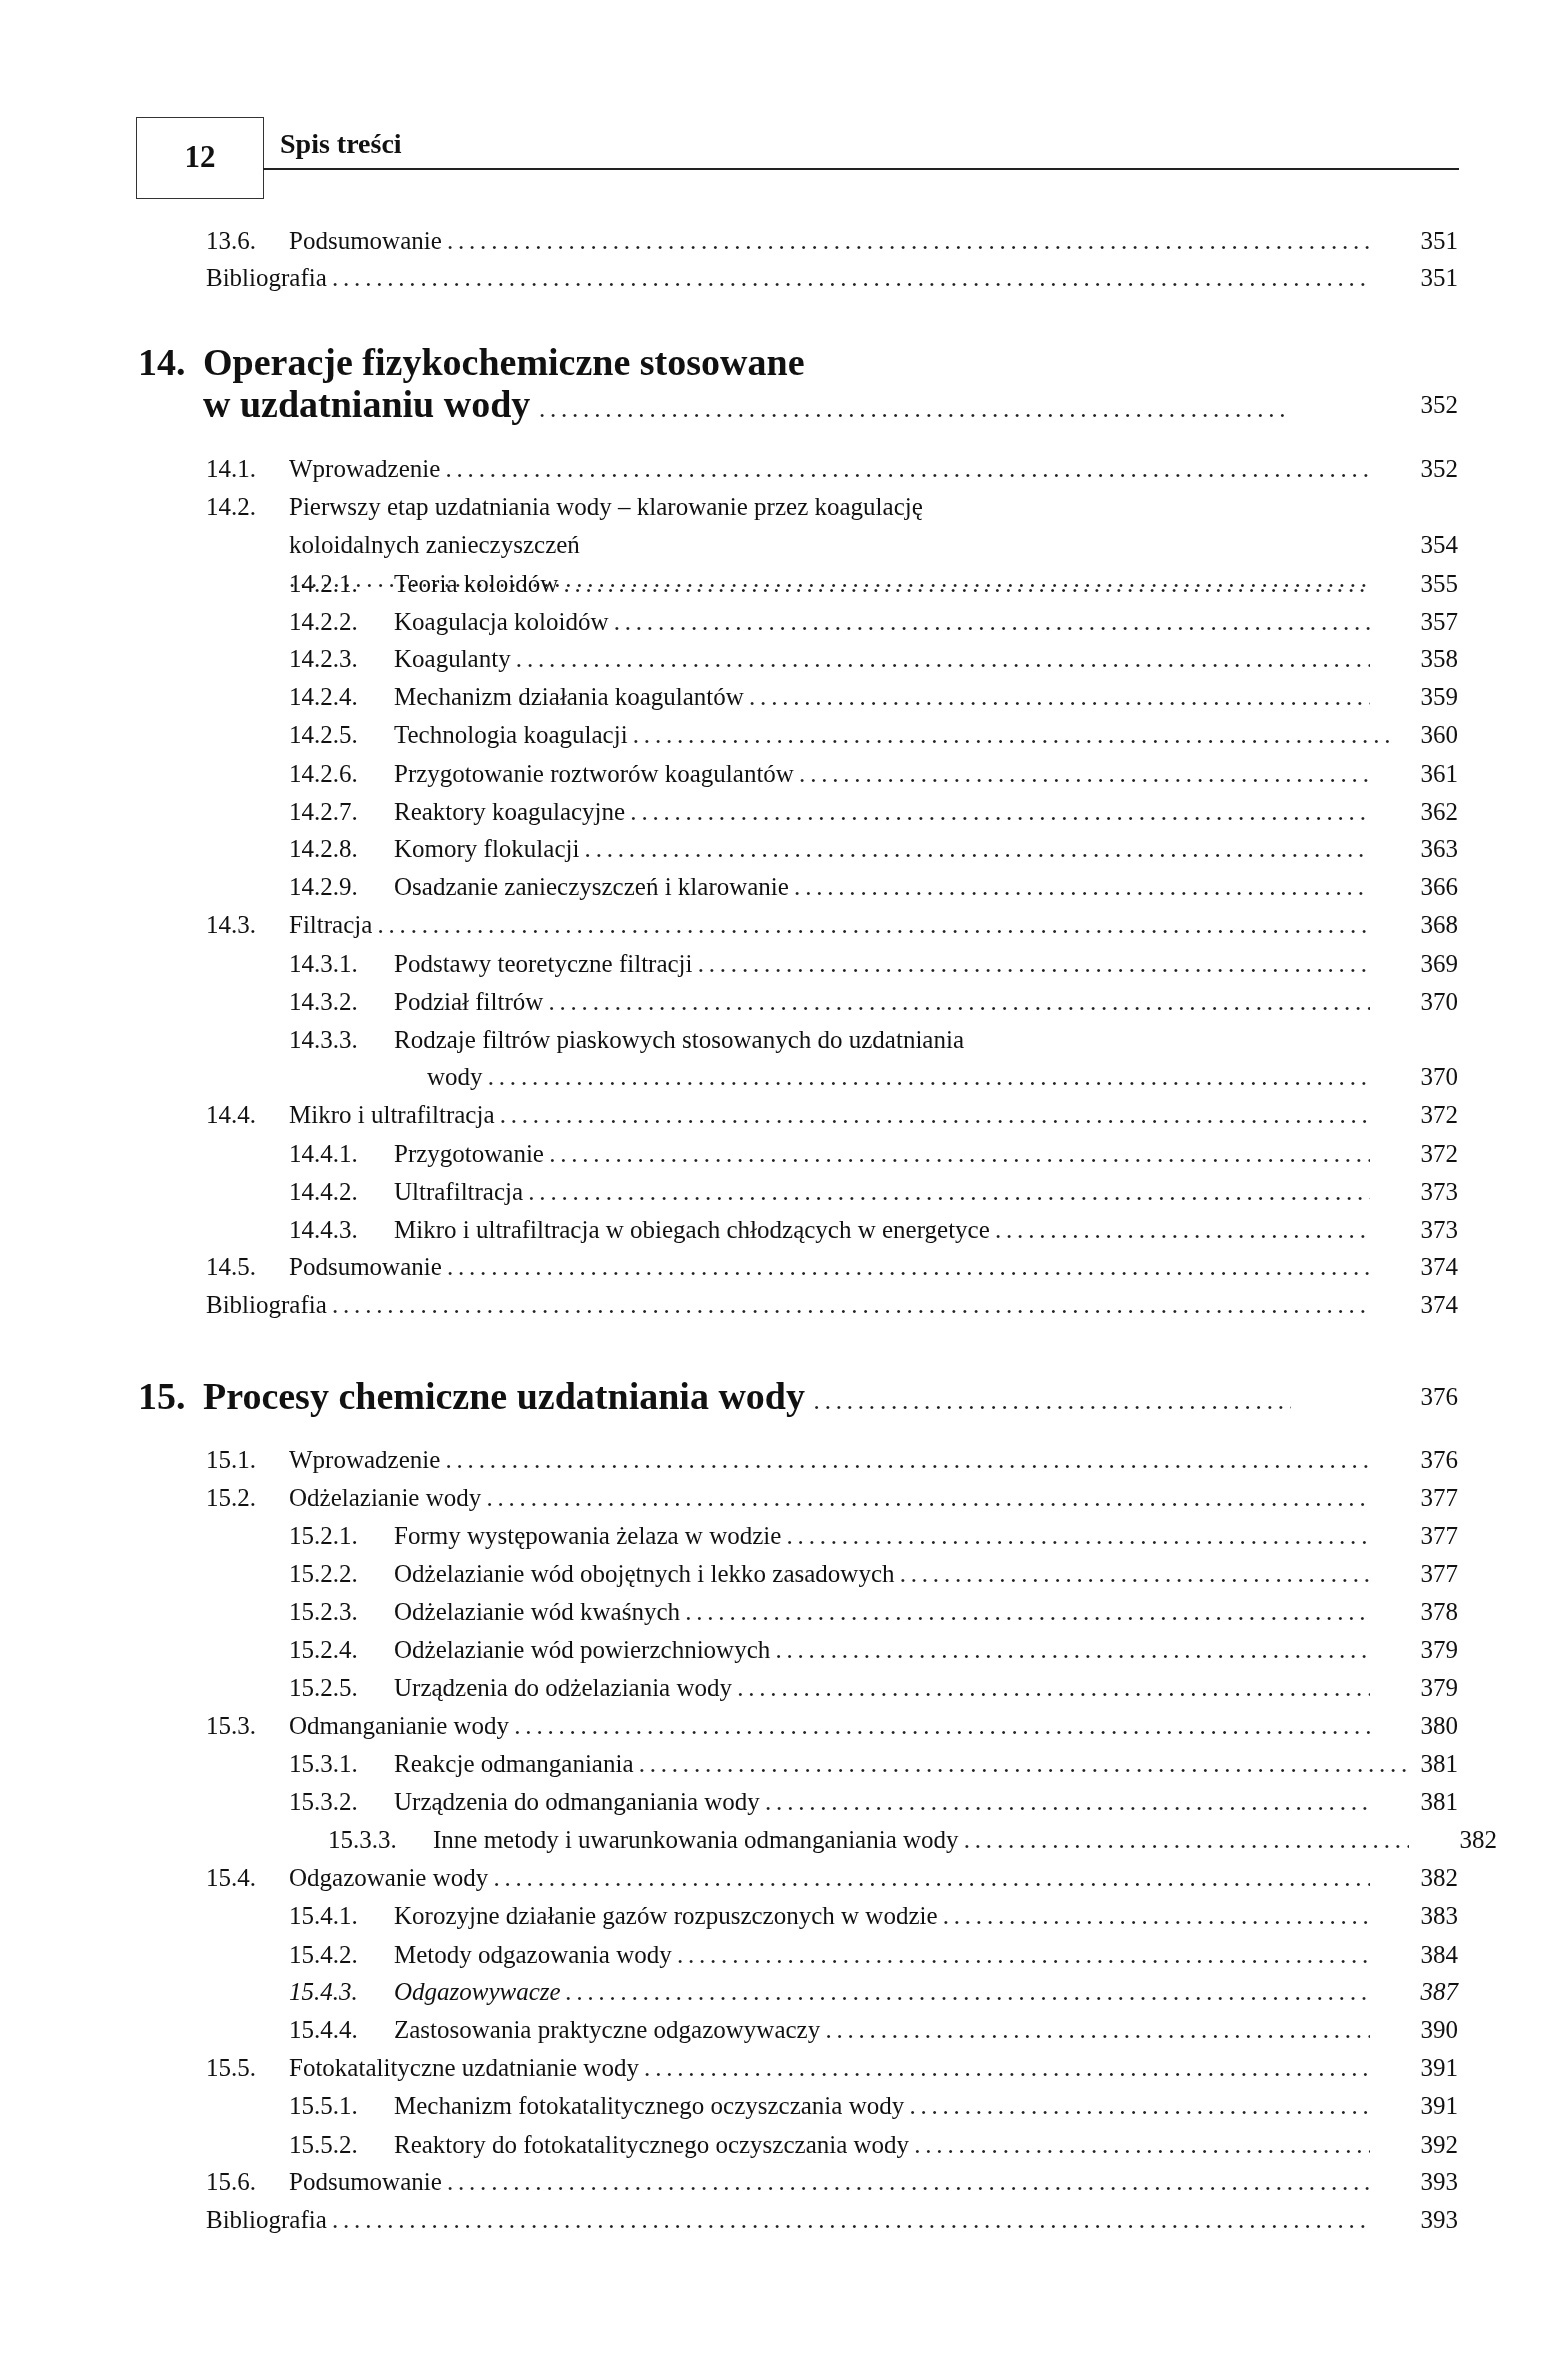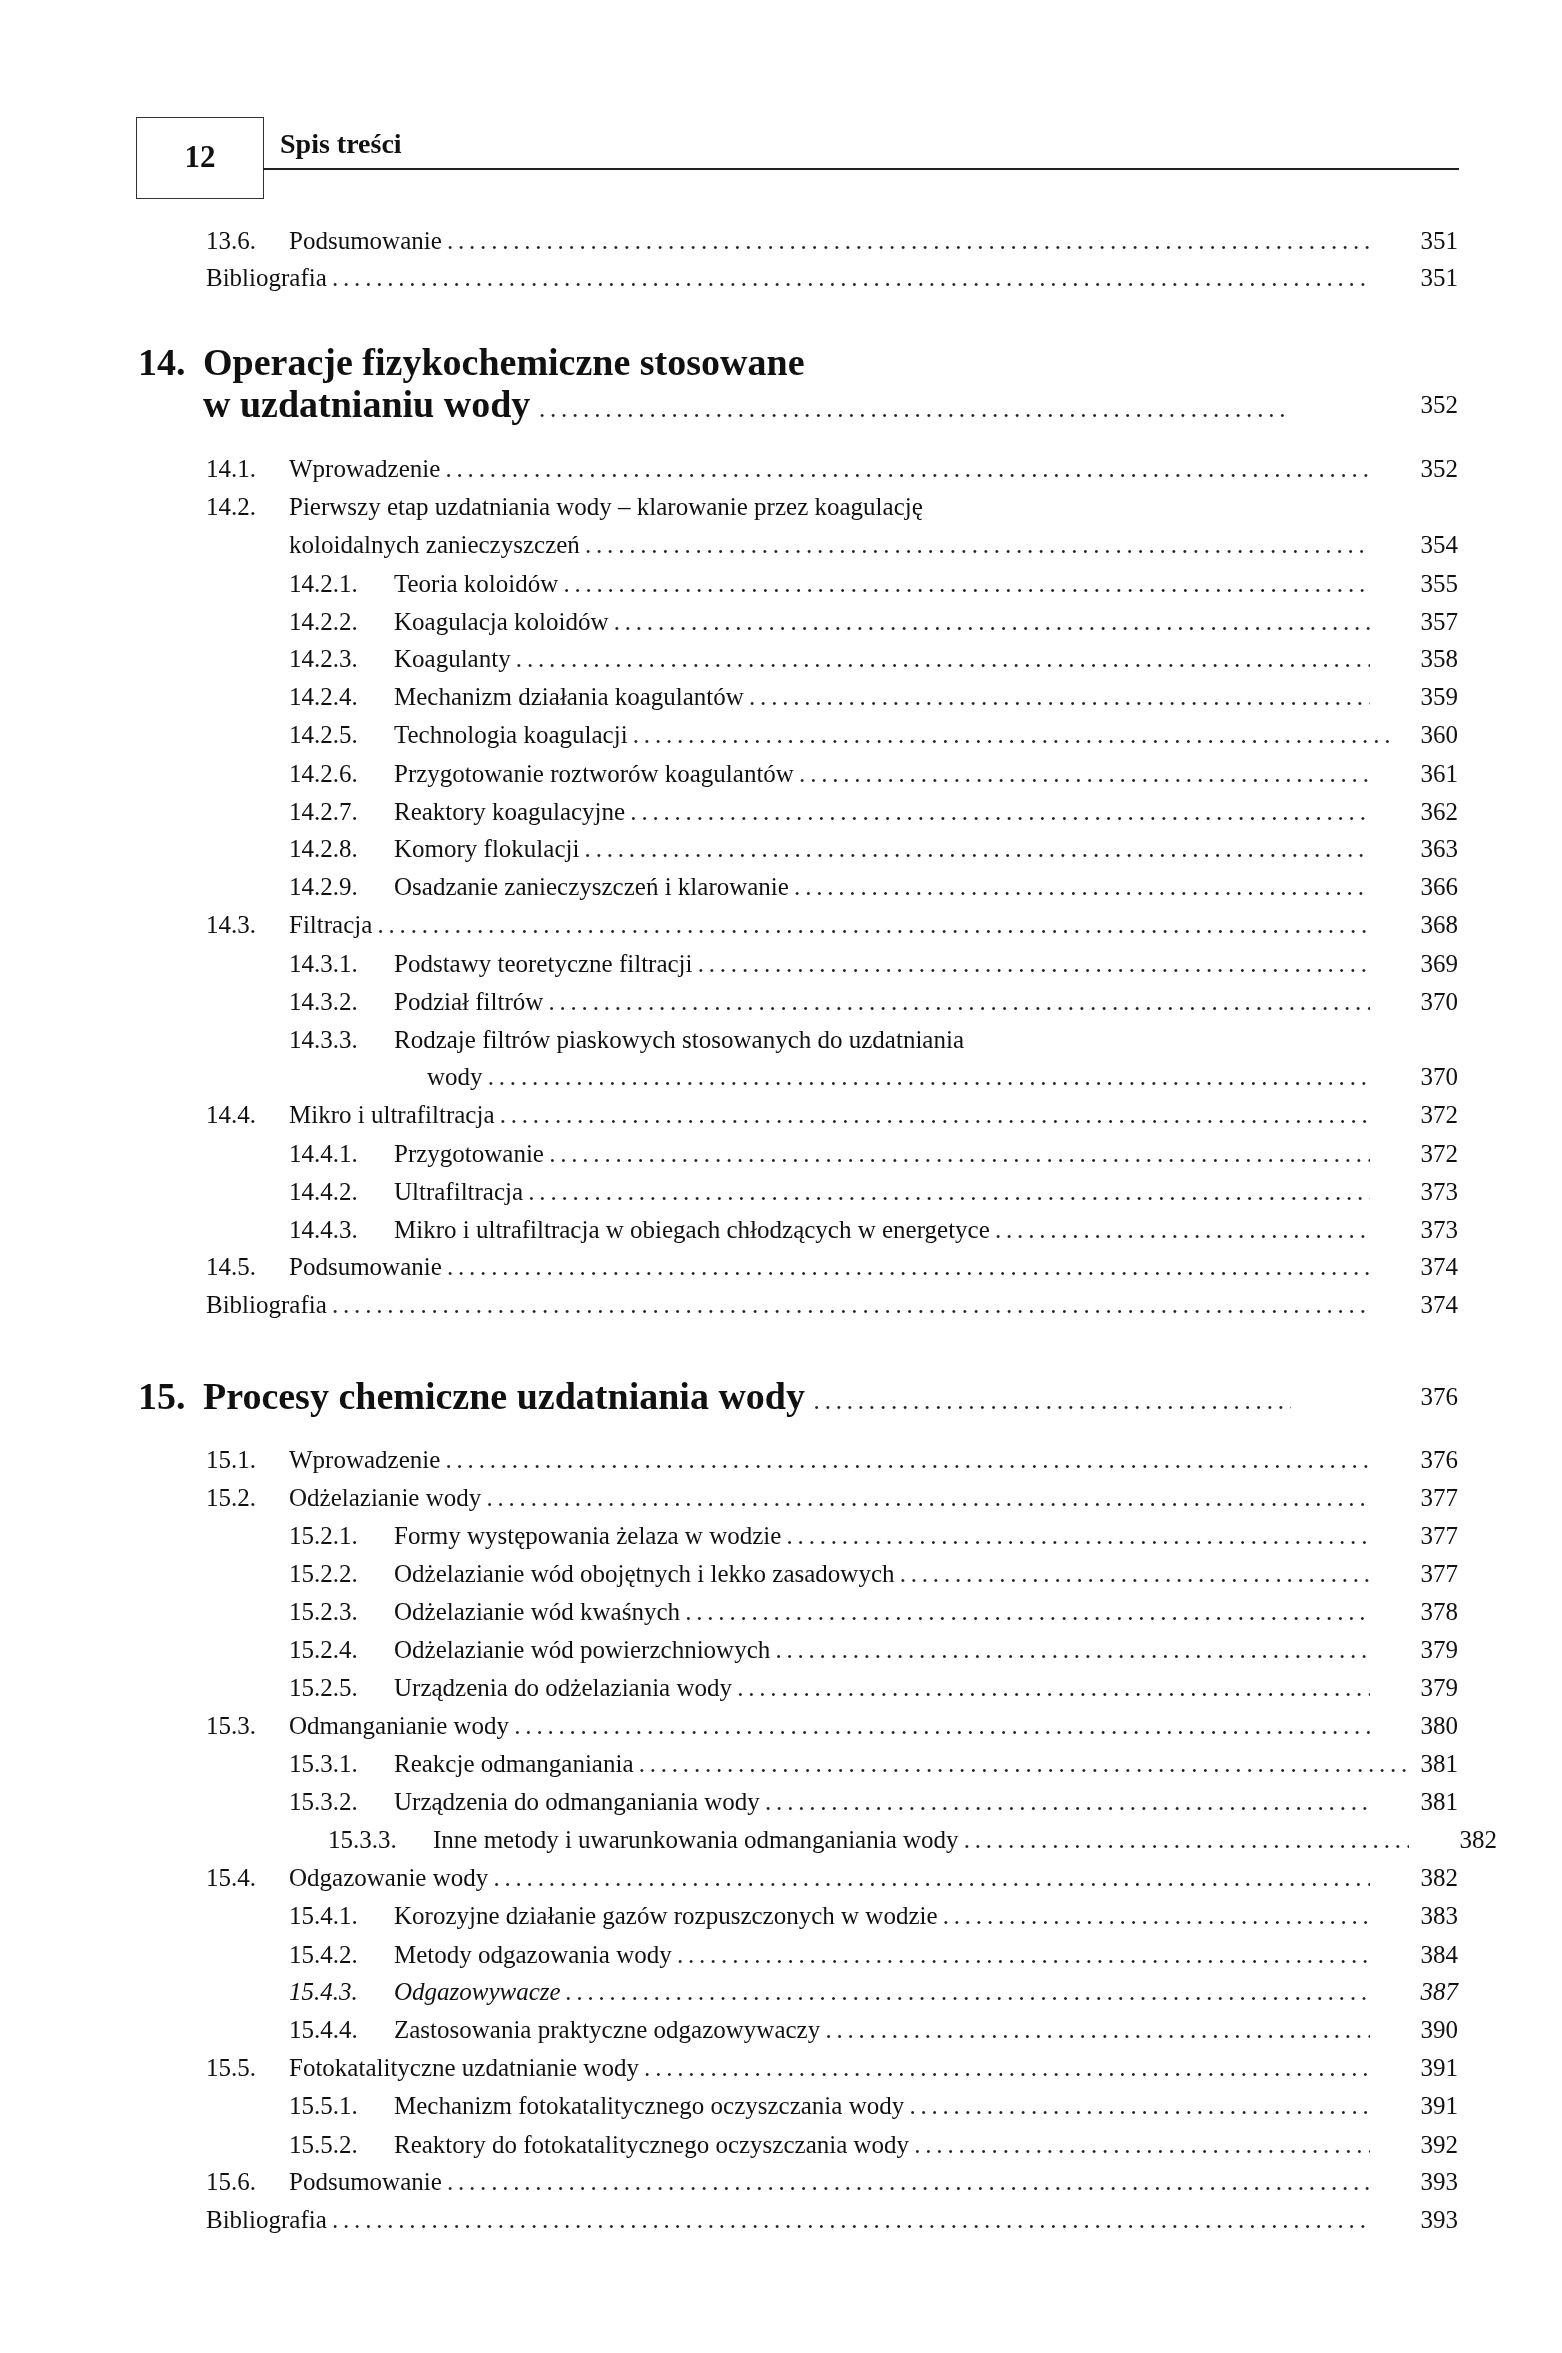--- a/index.html
+++ b/index.html
@@ -18,21 +18,21 @@
   .row .lead { position: absolute; display: flex; align-items: baseline; white-space: nowrap; overflow: hidden; }
   .row .title { flex: 0 0 auto; padding-right: 5.2px; }
   .row .dots { flex: 1 1 auto; overflow: hidden; white-space: nowrap; letter-spacing: 4.8px; color: #222; }
   .row .pg { position: absolute; left: 1376px; width: 82px; text-align: right; }
 
   .row.l1 .num { left: 206px; }
   .row.l1 .lead { left: 289px; right: 193px; }
   .row.l2 .num { left: 289px; }
   .row.l2 .lead { left: 394px; right: 193px; }
   .row.l0 .lead { left: 206px; right: 193px; }
-  .row.l1c .lead { left: 289px; right: 195px; }
+  .row.l1c .lead { left: 289px; right: 195px; flex-direction: column; }
   .row.l2c .lead { left: 427px; right: 193px; }
 
   .chapter { position: absolute; left: 138px; font-weight: bold; font-size: 38px; line-height: 43px; width: 1342px; height: 43px; }
   .chapter .cnum { position: absolute; left: 0; }
   .chapter .lead { position: absolute; left: 65px; right: 189px; display: flex; align-items: baseline; white-space: nowrap; overflow: hidden; }
   .chapter .title { flex: 0 0 auto; padding-right: 8.6px; }
   .chapter .dots { flex: 1 1 auto; overflow: hidden; font-weight: normal; font-size: 25px; letter-spacing: 4.8px; color: #222; }
   .chapter .pg { position: absolute; left: 1238px; width: 82px; text-align: right; font-weight: normal; font-size: 25px; }
 </style>
 </head>

